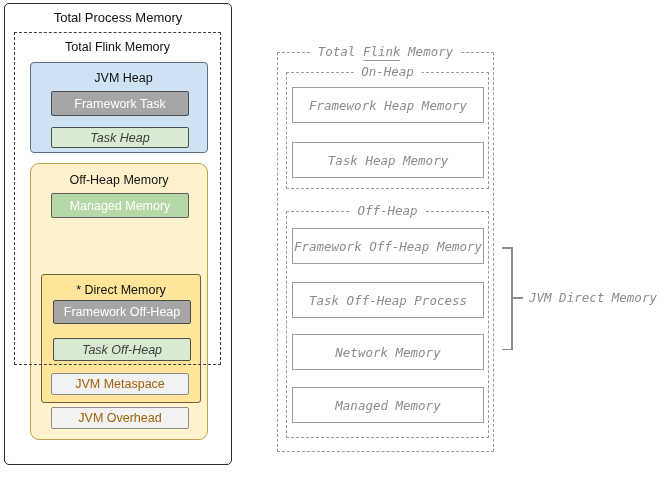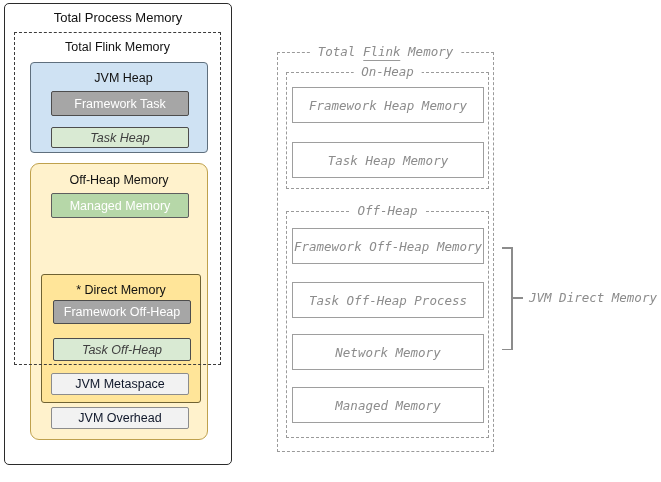--- a/index.html
+++ b/index.html
@@ -31,21 +31,21 @@
 
   .inner-box{
     left:20px;width:138px;height:25px;border-radius:2px;
     display:flex;align-items:center;justify-content:center;
     font-size:12.5px;
   }
   .gray-box{background:#a6a6a6;border:1px solid #4d4d4d;color:#ffffff;}
   .lgreen-box{background:#d9ead3;border:1px solid #4d4d4d;color:#404040;font-style:italic;}
   .green-box{background:#b6d7a8;border:1px solid #5e5e5e;color:#ffffff;}
   .peach-box{background:#fce5cd;border:1px solid #4d4d4d;color:#111;}
-  .white-box{background:#f2f2f2;border:1px solid #8c8c8c;color:#0f172a;}
+  .white-box{background:#f2f2f2;border:1px solid #8c8c8c;color:#a16207;}
 
   .fh-box{top:28px;}
   .th-box{top:64px;height:21px;}
 
   .off-heap{
     left:30px;top:163px;width:178px;height:277px;
     background:#fff2cc;border:1px solid #bfa14d;border-radius:9px;z-index:1;
   }
   .off-heap-title{top:9px;}
   .mm-box{top:29px;}

